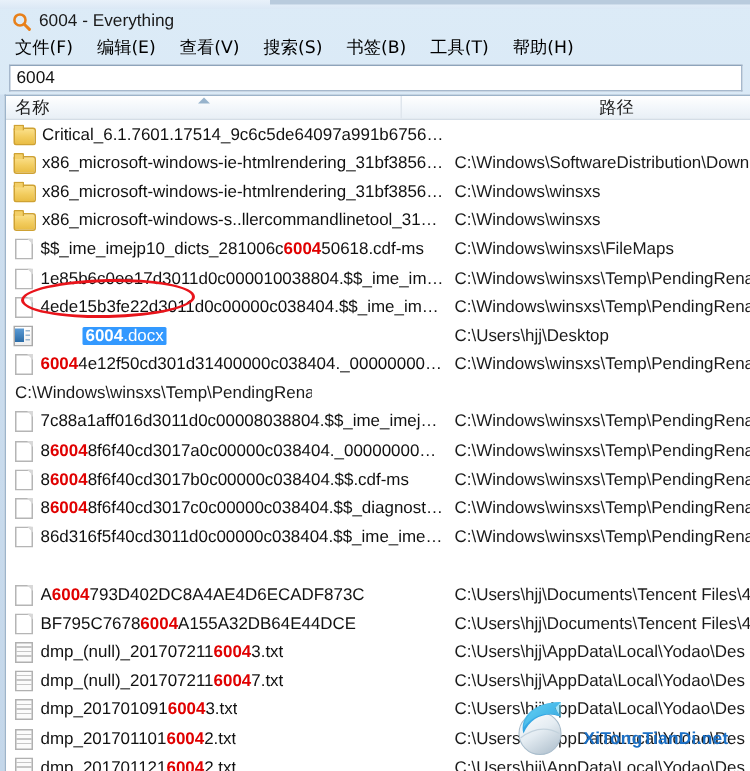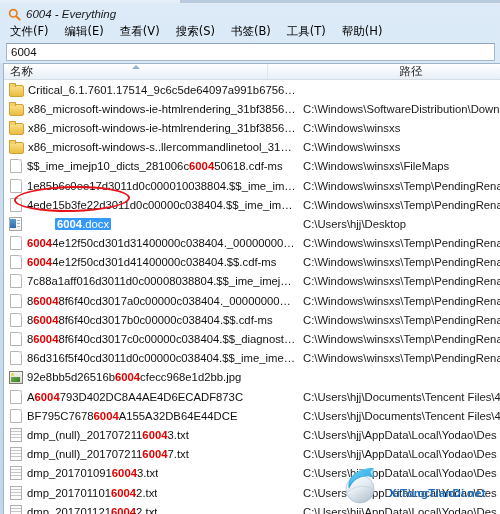--- a/index.html
+++ b/index.html
@@ -33,21 +33,20 @@
     position:absolute;left:0;top:6px;width:500px;height:16px;
     display:flex;align-items:center;padding-left:8px;box-sizing:border-box;
   }
   #title-icon{
     width:13px;height:13px;margin-right:5px;flex:0 0 auto;
     position:relative;
   }
   #title-text{
     color:#1a1a1a;font-size:11.5px;white-space:nowrap;
     font-family:"Liberation Sans",sans-serif;
-    font-style:italic;
   }
 
   
   #menubar{
     position:absolute;left:0;top:22px;width:480px;height:19px;
     display:flex;align-items:center;padding-left:9px;box-sizing:border-box;
   }
   .menu-item{
     color:#000;font-size:11.5px;margin-right:14px;white-space:nowrap;
     padding:1px 1px;cursor:default;
@@ -326,24 +325,20 @@
           <div class="cell-path">C:\Users\hjj\Desktop</div>
         </div>
         <div class="row">
           <div class="cell-name">
             <span class="ico ico-doc"></span>
             <span class="nametext"><span class="hl">6004</span>4e12f50cd301d31400000c038404._0000000000000000....</span>
           </div>
           <div class="cell-path">C:\Windows\winsxs\Temp\PendingRena</div>
         </div>
         <div class="row">
-          <div class="cell-name">
-            <span class="ico ico-doc"></span>
-            <span class="nametext"><span class="hl">6004</span>4e12f50cd301d41400000c038404.$$.cdf-ms</span>
-          </div>
           <div class="cell-path">C:\Windows\winsxs\Temp\PendingRena</div>
         </div>
         <div class="row">
           <div class="cell-name">
             <span class="ico ico-doc"></span>
             <span class="nametext">7c88a1aff016d3011d0c00008038804.$$_ime_imejp10_dicts...</span>
           </div>
           <div class="cell-path">C:\Windows\winsxs\Temp\PendingRena</div>
         </div>
         <div class="row">
@@ -368,24 +363,20 @@
           <div class="cell-path">C:\Windows\winsxs\Temp\PendingRena</div>
         </div>
         <div class="row">
           <div class="cell-name">
             <span class="ico ico-doc"></span>
             <span class="nametext">86d316f5f40cd3011d0c00000c038404.$$_ime_imejp10_dicts...</span>
           </div>
           <div class="cell-path">C:\Windows\winsxs\Temp\PendingRena</div>
         </div>
         <div class="row">
-          <div class="cell-name">
-            <span class="ico ico-img"></span>
-            <span class="nametext">92e8bb5d26516b<span class="hl">6004</span>cfecc968e1d2bb.jpg</span>
-          </div>
         </div>
         <div class="row">
           <div class="cell-name">
             <span class="ico ico-doc"></span>
             <span class="nametext">A<span class="hl">6004</span>793D402DC8A4AE4D6ECADF873C</span>
           </div>
           <div class="cell-path">C:\Users\hjj\Documents\Tencent Files\4</div>
         </div>
         <div class="row">
           <div class="cell-name">

